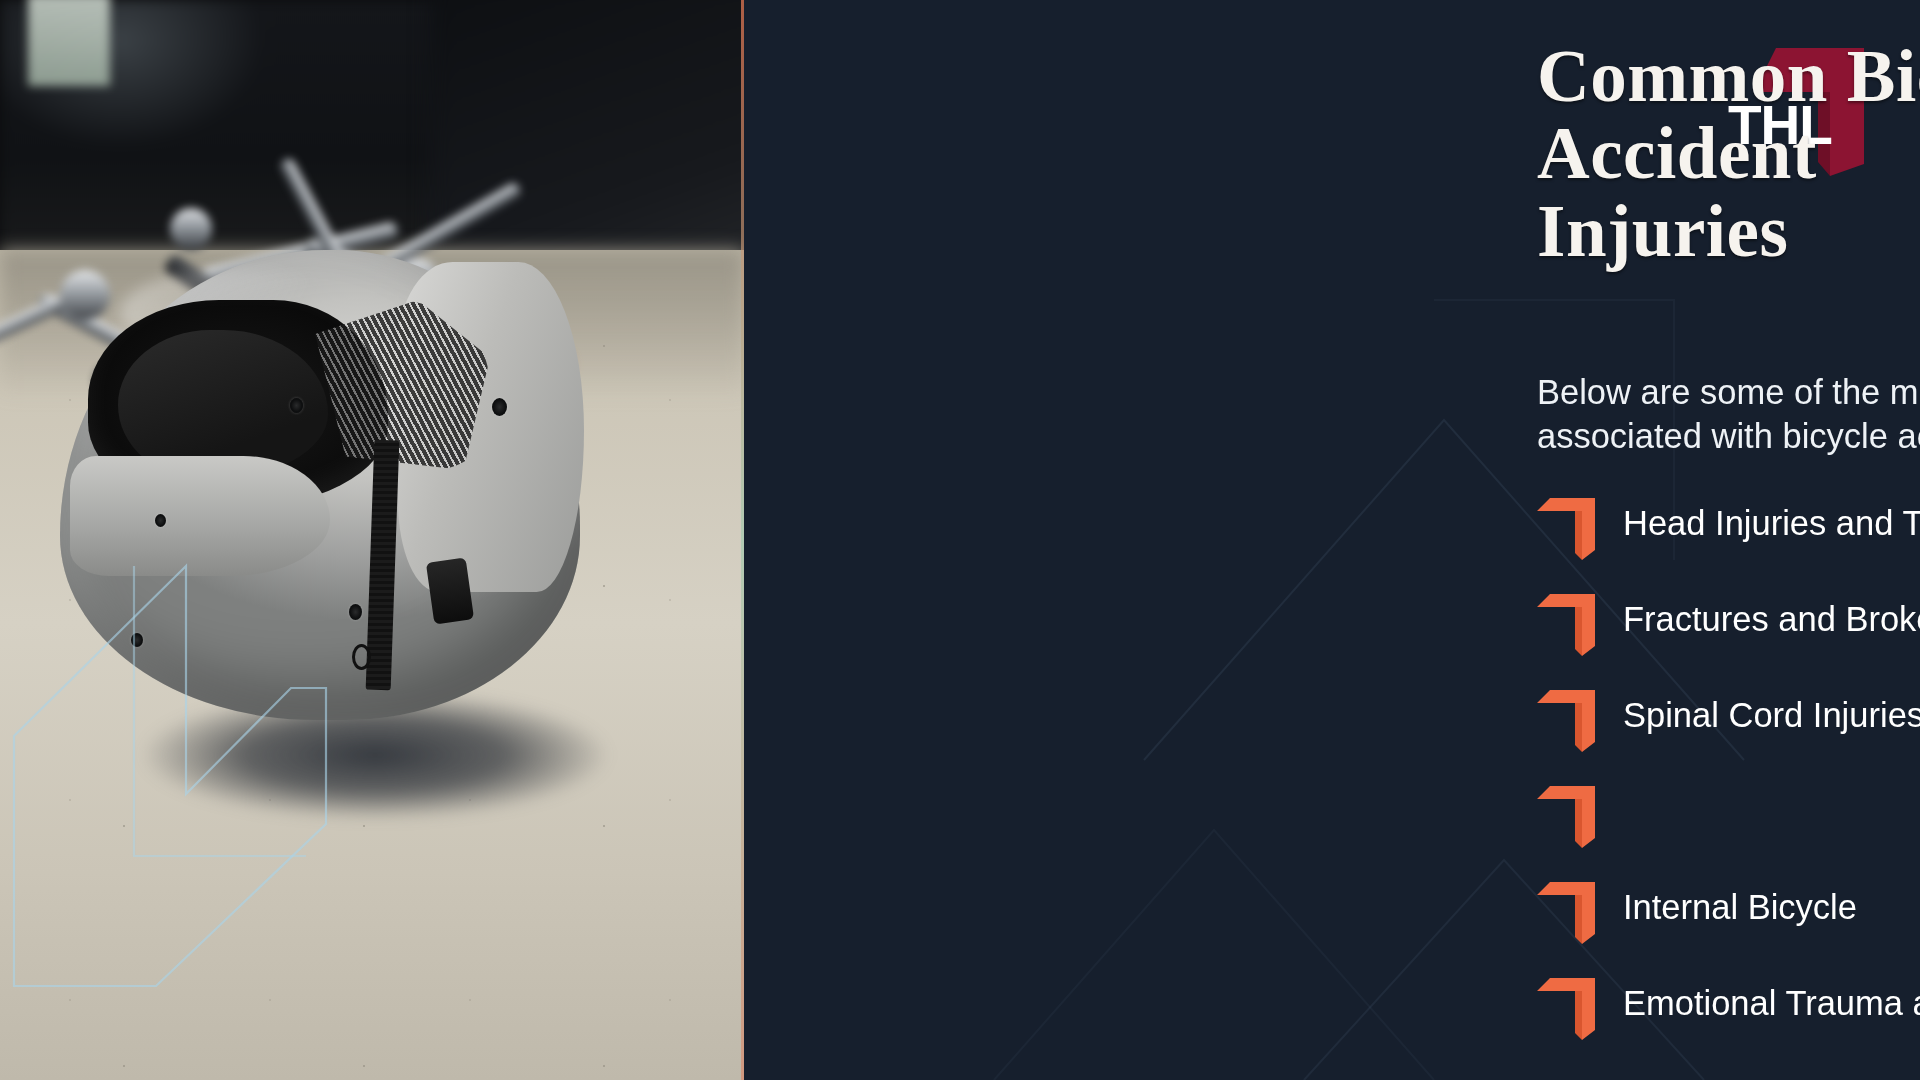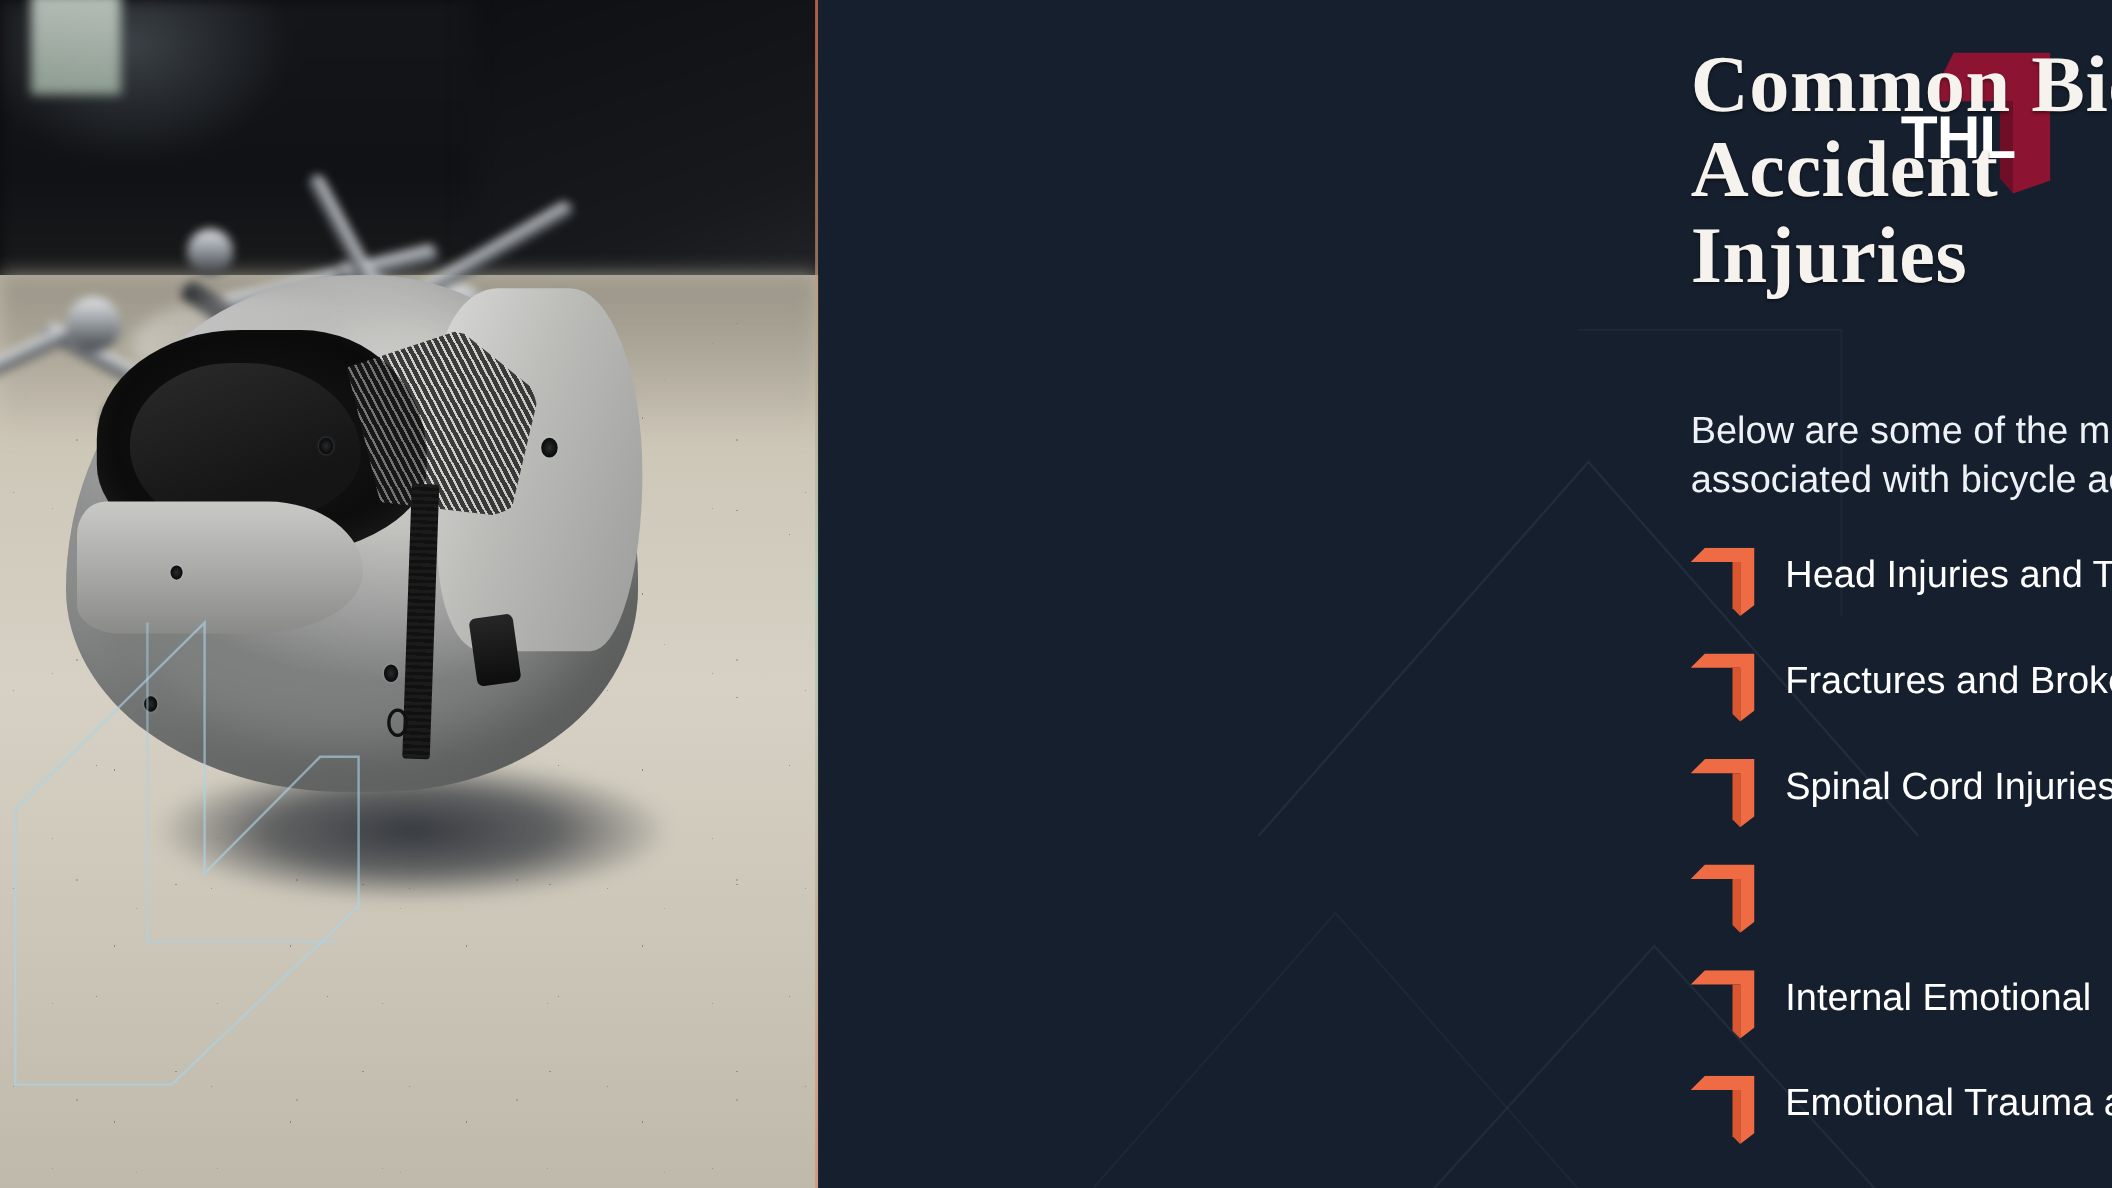--- a/index.html
+++ b/index.html
@@ -346,21 +346,21 @@
         </span>
       </div>
 
       <div class="list-item">
         <span class="bullet">
           <svg viewBox="0 0 58 62" width="58" height="62">
             <path d="M0 13 L13 0 L58 0 L58 52 L45 62 L45 13 Z" fill="#ef6b43"></path>
             <path d="M45 13 L45 62 L38 55 L38 13 Z" fill="#d9562f"></path>
           </svg>
         </span>
-        <span class="item-label">Internal Emotional</span>
+        <span class="item-label">Internal Bicycle</span>
       </div>
 
       <div class="list-item">
         <span class="bullet">
           <svg viewBox="0 0 58 62" width="58" height="62">
             <path d="M0 13 L13 0 L58 0 L58 52 L45 62 L45 13 Z" fill="#ef6b43"></path>
             <path d="M45 13 L45 62 L38 55 L38 13 Z" fill="#d9562f"></path>
           </svg>
         </span>
         <span class="item-label">Emotional Trauma and PTSD</span>

